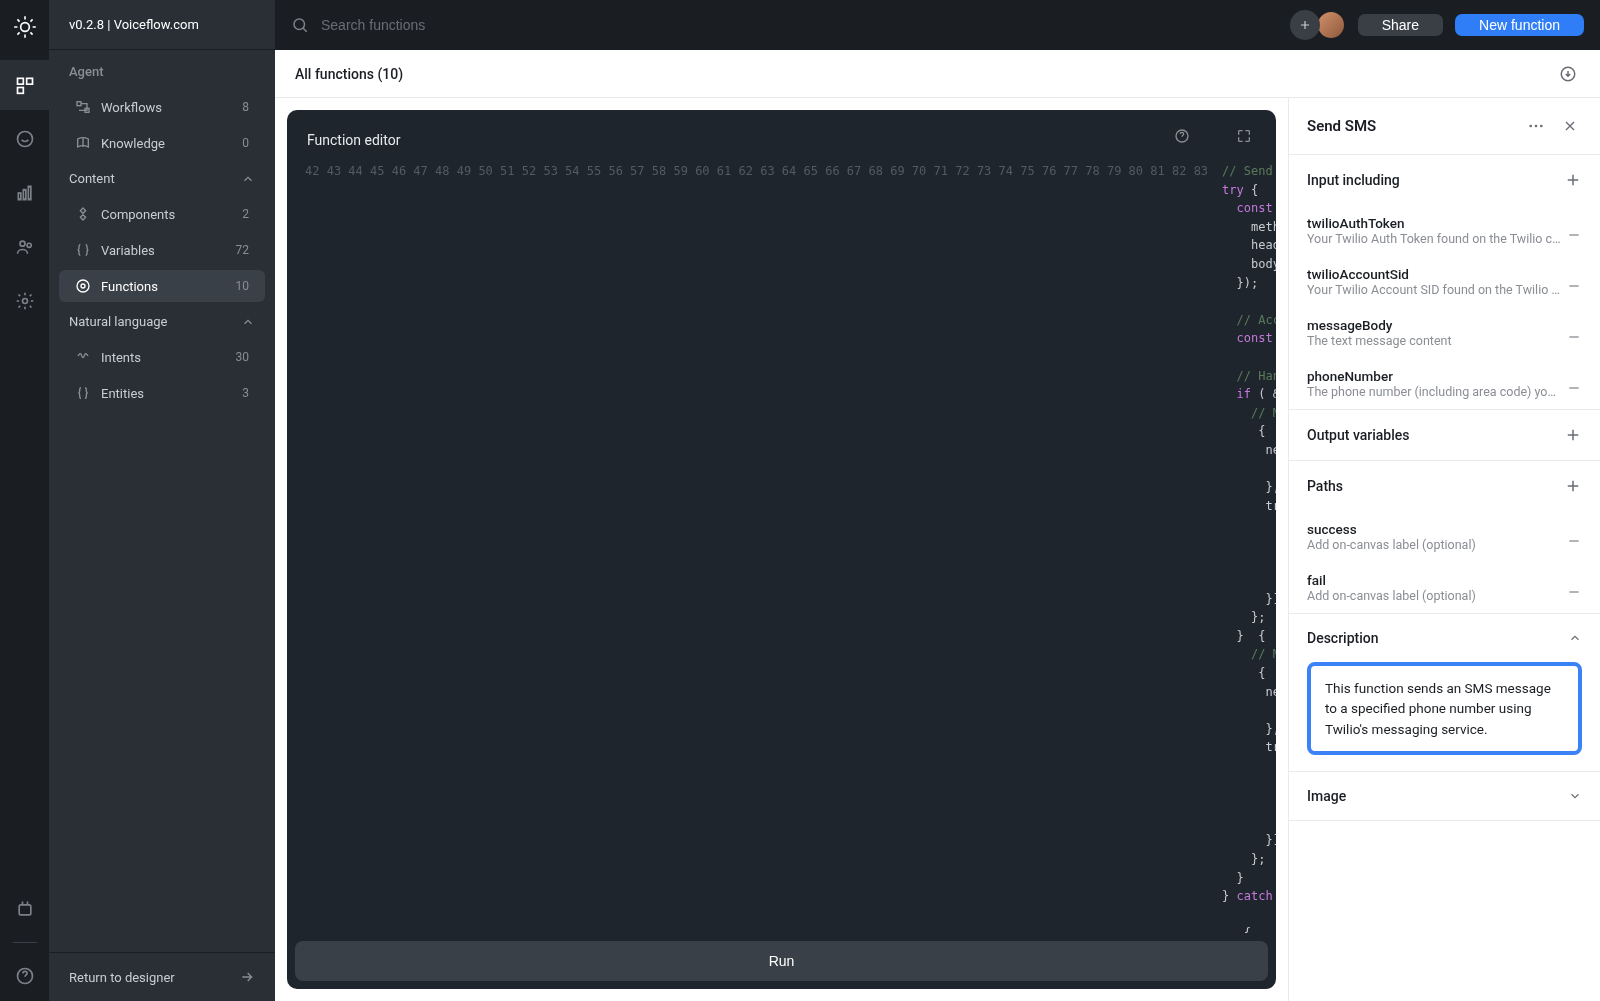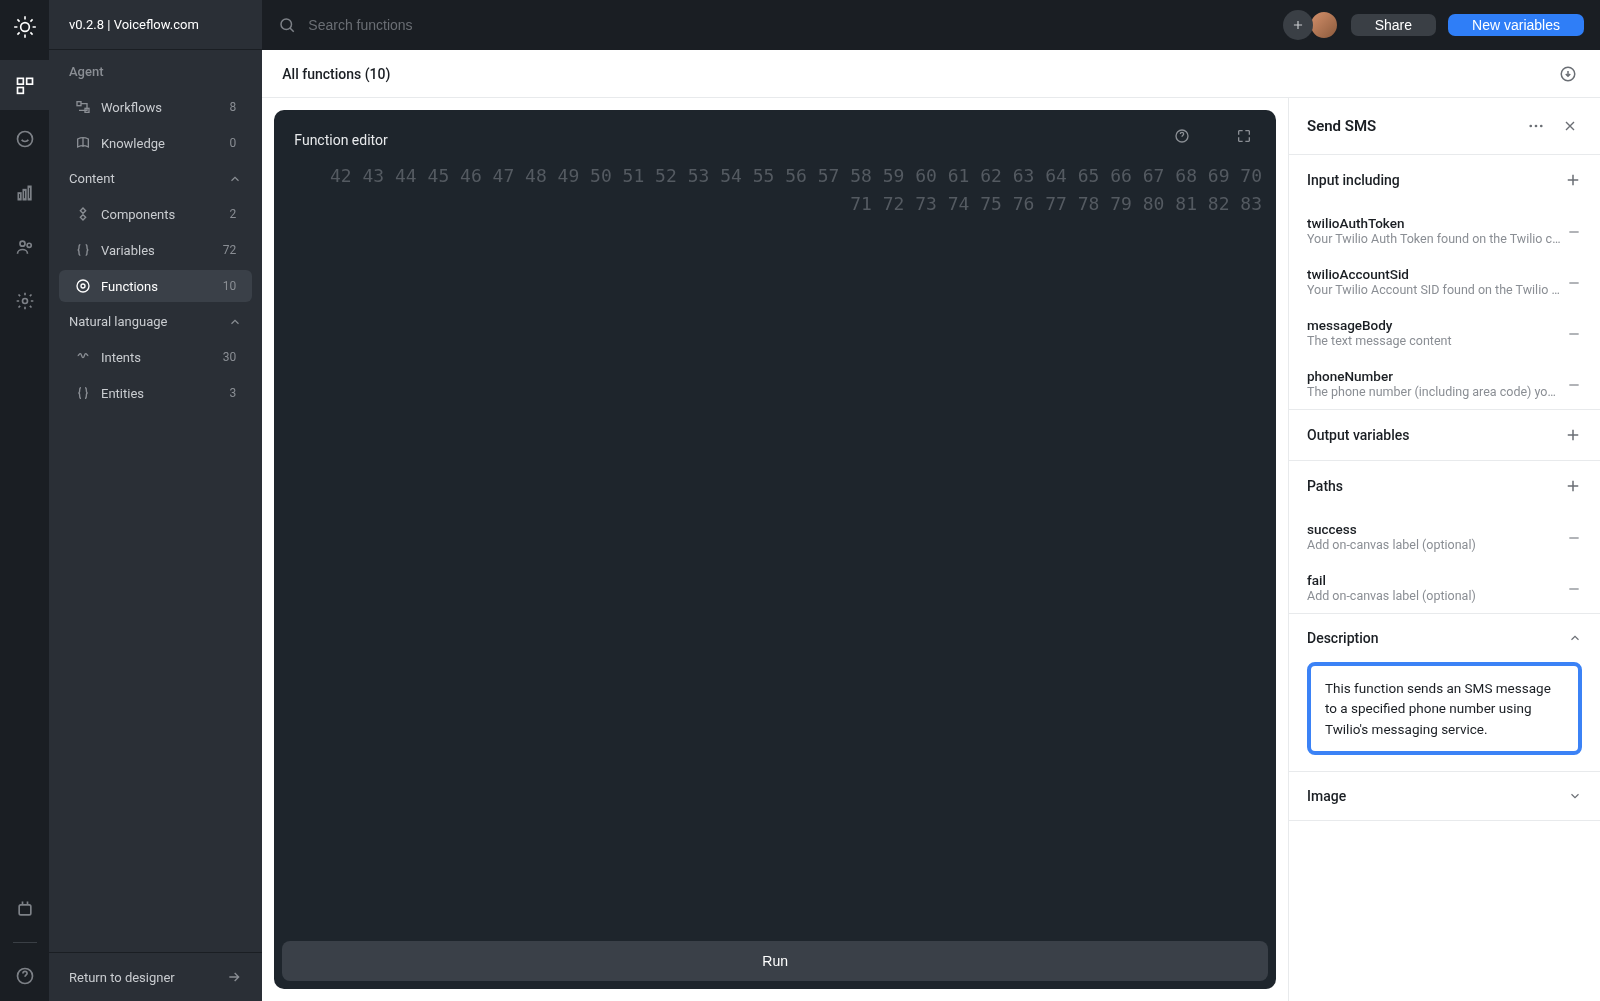--- a/index.html
+++ b/index.html
@@ -223,23 +223,22 @@
       font-size: 14px;
       gap: 28px;
     }
     .editor-head-title { flex: 1; }
     .editor-head .icon-btn { color: #8a8e94; margin-left: 10px; }
     .code-area {
       flex: 1;
       display: flex;
       overflow: hidden;
       font-family: "SF Mono", Menlo, Monaco, Consolas, monospace;
-      font-size: 18px;
+      font-size: 12px;
       line-height: 1.55;
-      margin-left: 16px;
     }
     .gutter {
       padding: 0 14px 0 18px;
       text-align: right;
       color: #545a61;
       user-select: none;
     }
     .code-lines {
       flex: 1;
       overflow: hidden;
@@ -283,21 +282,21 @@
       align-items: center;
       justify-content: space-between;
       padding: 16px 18px;
       font-size: 14px;
       font-weight: 500;
     }
     .rp-section-head .plus { width: 18px; height: 18px; color: #6a6e74; cursor: pointer; }
     .rp-row {
       padding: 10px 18px;
       display: flex;
-      align-items: center;
+      align-items: flex-end;
       gap: 4px;
     }
     .rp-row-content { flex: 1; min-width: 0; }
     .rp-row-title { font-size: 13.5px; font-weight: 500; color: #1a1e23; }
     .rp-row-sub {
       font-size: 12.5px;
       color: #8a8e94;
       white-space: nowrap;
       overflow: hidden;
       text-overflow: ellipsis;
@@ -479,21 +478,21 @@
     </div>
     <div class="avatar-group">
       <div class="avatar-add">
         <svg width="14" height="14" viewBox="0 0 24 24" fill="none" stroke="currentColor" stroke-width="2">
             <path d="M12 5v14M5 12h14"></path>
           </svg>
       </div>
       <div class="avatar"></div>
     </div>
     <button class="btn btn-secondary">Share</button>
-    <button class="btn btn-primary">New variables</button>
+    <button class="btn btn-primary">New function</button>
   </div>
 
   <div class="content-header">
     <span class="content-header-title">All functions (10)</span>
     <span class="icon-btn">
       <svg width="18" height="18" viewBox="0 0 24 24" fill="none" stroke="currentColor" stroke-width="2">
           <circle cx="12" cy="12" r="9"></circle>
           <path d="M12 8v6M9 12l3 3 3-3"></path>
         </svg>
     </span>

